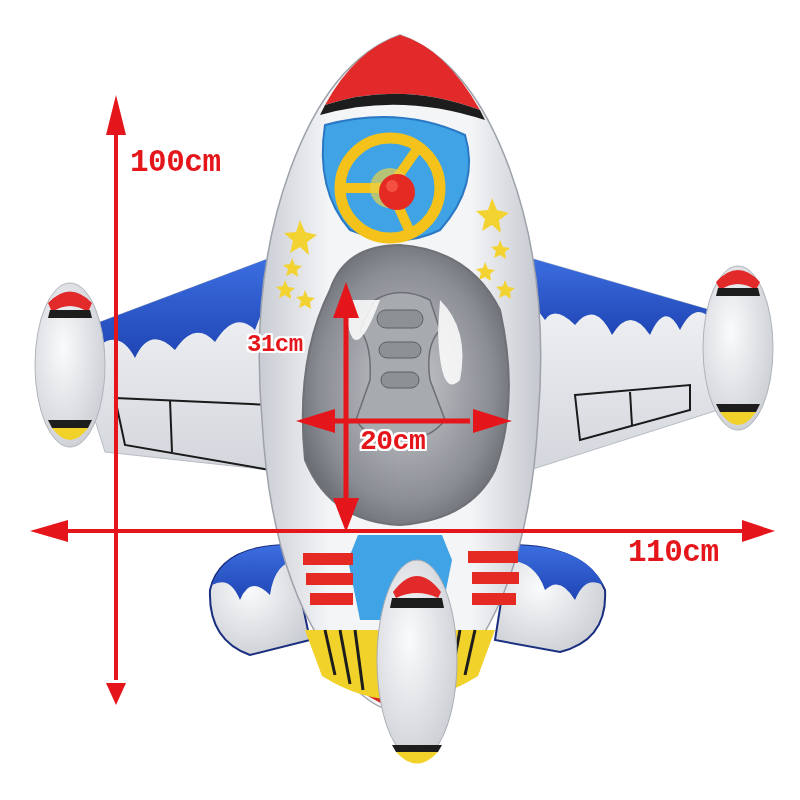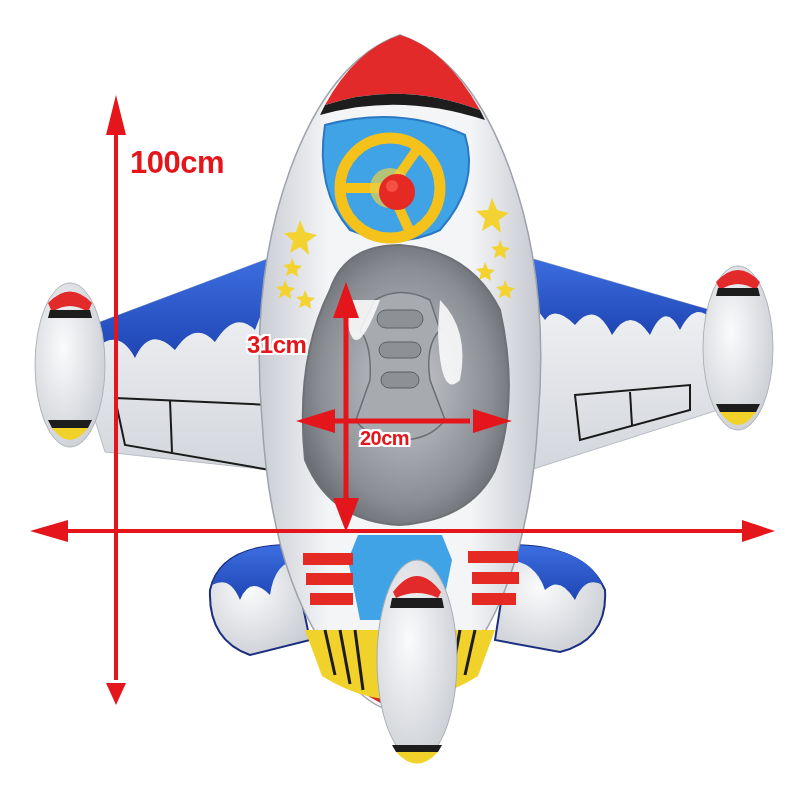--- a/index.html
+++ b/index.html
@@ -1,33 +1,33 @@
 <!DOCTYPE html>
 <html><head>
   <meta charset="utf-8">
   <style>
     html, body { margin: 0; padding: 0; background: #ffffff; }
     body { width: 800px; height: 800px; overflow: hidden; position: relative; font-family: "Liberation Sans", sans-serif; }
     #stage { position: absolute; left: 0; top: 0; width: 800px; height: 800px; }
     .dim-label {
       position: absolute;
-      font-family: Liberation Sans, sans-serif;
+      font-family: Liberation Mono, monospace;
       font-weight: bold;
       color: #e4161b;
       letter-spacing: -0.5px;
       white-space: nowrap;
       line-height: 1;
     }
     .dim-label.outlined {
       text-shadow: -2px -2px 0 #fff, 2px -2px 0 #fff, -2px 2px 0 #fff, 2px 2px 0 #fff, 0 2px 0 #fff, 0 -2px 0 #fff, 2px 0 0 #fff, -2px 0 0 #fff;
     }
     #label-height { left: 130px; top: 147px; font-size: 31px; }
     #label-width { left: 628px; top: 537px; font-size: 31px; }
     #label-seat-h { left: 247px; top: 333px; font-size: 24px; }
-    #label-seat-w { left: 360px; top: 428px; font-size: 20px; }
+    #label-seat-w { left: 360px; top: 428px; font-size: 28px; }
   </style>
 </head>
 <body>
 
 <div id="stage">
   <svg width="800" height="800" viewBox="0 0 800 800" xmlns="http://www.w3.org/2000/svg">
     <defs>
       <linearGradient id="bodyGrad" x1="0" y1="0" x2="1" y2="0">
         <stop offset="0" stop-color="#c9ccd3"></stop>
         <stop offset="0.25" stop-color="#f4f5f7"></stop>
@@ -177,15 +177,16 @@
       <path d="M346 282 L333 318 L359 318 Z" stroke="none"></path>
       <path d="M346 532 L333 498 L359 498 Z" stroke="none"></path>
 
       <line x1="325" y1="421" x2="470" y2="421" stroke-width="5"></line>
       <path d="M296 421 L335 409 L335 433 Z" stroke="none"></path>
       <path d="M512 421 L473 409 L473 433 Z" stroke="none"></path>
     </g>
   </svg>
 
   <div id="label-height" class="dim-label">100cm</div>
+  <div id="label-width" class="dim-label">110cm</div>
   <div id="label-seat-h" class="dim-label outlined">31cm</div>
   <div id="label-seat-w" class="dim-label outlined">20cm</div>
 </div>
 
 </body></html>

